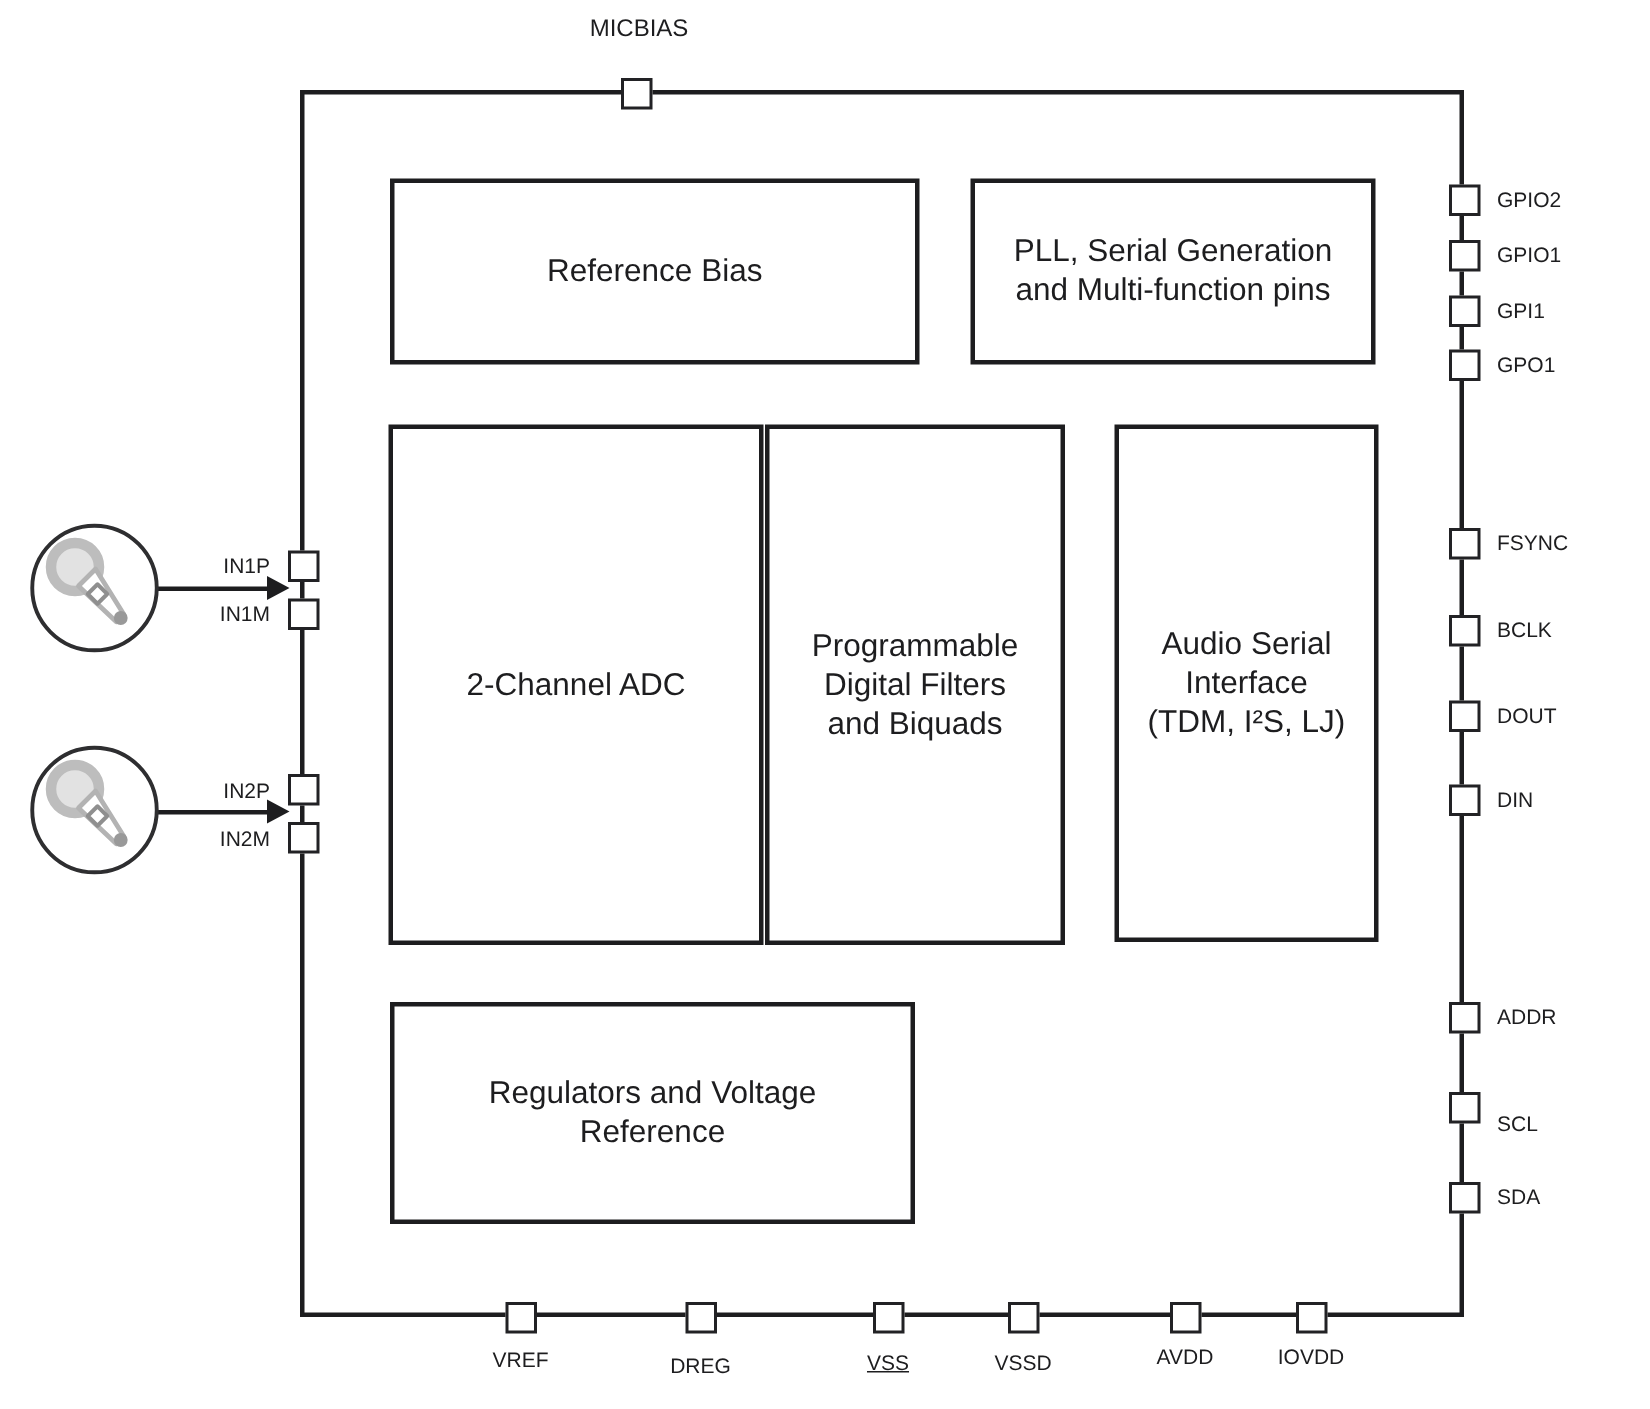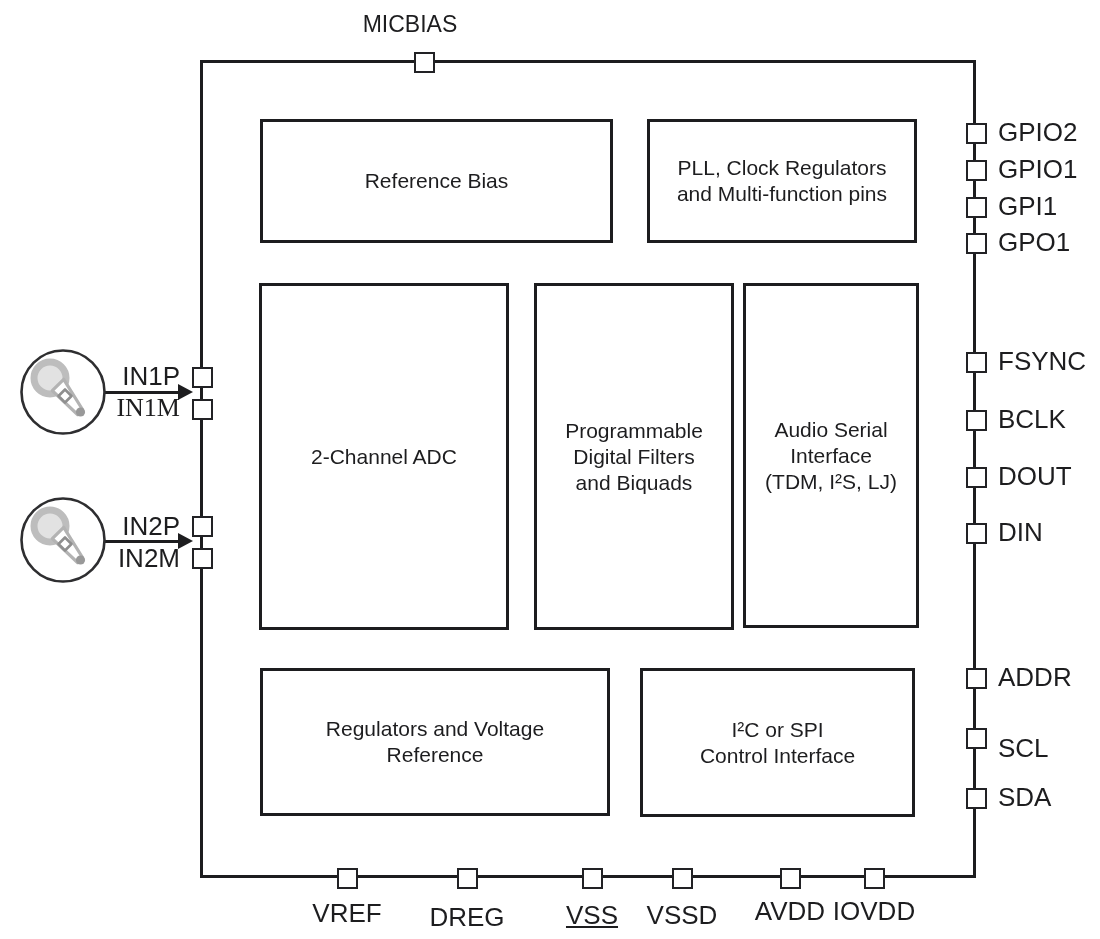--- a/index.html
+++ b/index.html
@@ -15,21 +15,21 @@
     position:absolute; border:3px solid #1d1d1f; box-sizing:border-box; background:#ffffff;
     display:flex; flex-direction:column; align-items:center; justify-content:center;
     text-align:center; font-size:21px; line-height:26px; color:#1d1d1f;
   }
   .block span { display:block; white-space:nowrap; }
   .pin {
     position:absolute; width:21px; height:21px; box-sizing:border-box;
     background:#ffffff; border:2.5px solid #222225; z-index:5;
   }
   .pin-label {
-    position:absolute; font-size:26px; color:#1d1d1f; white-space:nowrap; z-index:6;
+    position:absolute; font-size:14px; color:#1d1d1f; white-space:nowrap; z-index:6;
   }
   .lbl-right { transform:translateY(-52%); }
   .lbl-left  { transform:translateY(-52%); text-align:right; }
   .lbl-top   { transform:translateX(-50%); }
   .lbl-bottom{ transform:translateX(-50%);text-align:right; }
   .arrow-line { position:absolute; height:3px; background:#1d1d1f; z-index:3; }
   .arrow-head {
     position:absolute; width:0; height:0; z-index:3;
     border-left:15px solid #1d1d1f; border-top:8px solid transparent; border-bottom:8px solid transparent;
   }
@@ -40,52 +40,48 @@
 
 <div class="canvas">
 
   <div class="chip"></div>
 
   <div class="block" style="left:260px; top:119px; width:353px; height:124px;">
     <span>Reference Bias</span>
   </div>
 
   <div class="block" style="left:647px; top:119px; width:270px; height:124px;">
-    <span>PLL, Clock Regulators</span>
+    <span>PLL, Serial Generation</span>
     <span>and Multi-function pins</span>
   </div>
 
   <div class="block" style="left:259px; top:283px; width:250px; height:347px;">
     <span>2-Channel ADC</span>
   </div>
 
-  <div class="block" style="left:534px; top:283px; width:200px; height:347px;">
+  <div class="block" style="left:510px; top:283px; width:200px; height:347px;">
     <span>Programmable</span>
     <span>Digital Filters</span>
     <span>and Biquads</span>
   </div>
 
   <div class="block" style="left:260px; top:668px; width:350px; height:148px;">
     <span>Regulators and Voltage</span>
     <span>Reference</span>
   </div>
 
   <div class="block" style="left:743px; top:283px; width:176px; height:345px;">
     <span>Audio Serial</span>
     <span>Interface</span>
     <span>(TDM, I²S, LJ)</span>
   </div>
 
-  <div class="block" style="left:640px; top:668px; width:275px; height:149px;">
-    <span>I²C or SPI</span>
-    <span>Control Interface</span>
-  </div>
 
   <div class="pin" style="left:413.5px; top:51.5px;"></div>
-  <div class="pin-label lbl-top" style="left:410px; top:11px; font-size:23px;">MICBIAS</div>
+  <div class="pin-label lbl-top" style="left:426px; top:11px; font-size:16px;">MICBIAS</div>
 
   <div class="pin" style="left:965.5px; top:122.5px;"></div>
   <div class="pin-label lbl-right" style="left:998px; top:133px;">GPIO2</div>
 
   <div class="pin" style="left:965.5px; top:159.5px;"></div>
   <div class="pin-label lbl-right" style="left:998px; top:170px;">GPIO1</div>
 
   <div class="pin" style="left:965.5px; top:196.5px;"></div>
   <div class="pin-label lbl-right" style="left:998px; top:207px;">GPI1</div>
 
@@ -110,21 +106,21 @@
   <div class="pin" style="left:965.5px; top:727.5px;"></div>
   <div class="pin-label lbl-right" style="left:998px; top:749px;">SCL</div>
 
   <div class="pin" style="left:965.5px; top:787.5px;"></div>
   <div class="pin-label lbl-right" style="left:998px; top:798px;">SDA</div>
 
   <div class="pin" style="left:191.5px; top:366.5px;"></div>
   <div class="pin-label lbl-left" style="right:920px; top:377px;">IN1P</div>
 
   <div class="pin" style="left:191.5px; top:398.5px;"></div>
-  <div class="pin-label lbl-left" style="right:920px; top:409px;font-family:Liberation Serif, serif;">IN1M</div>
+  <div class="pin-label lbl-left" style="right:920px; top:409px;">IN1M</div>
 
   <div class="pin" style="left:191.5px; top:515.5px;"></div>
   <div class="pin-label lbl-left" style="right:920px; top:527px;">IN2P</div>
 
   <div class="pin" style="left:191.5px; top:547.5px;"></div>
   <div class="pin-label lbl-left" style="right:920px; top:559px;">IN2M</div>
 
   <div class="pin" style="left:336.5px; top:867.5px;"></div>
   <div class="pin-label lbl-bottom" style="left:347px; top:898px;">VREF</div>
 

